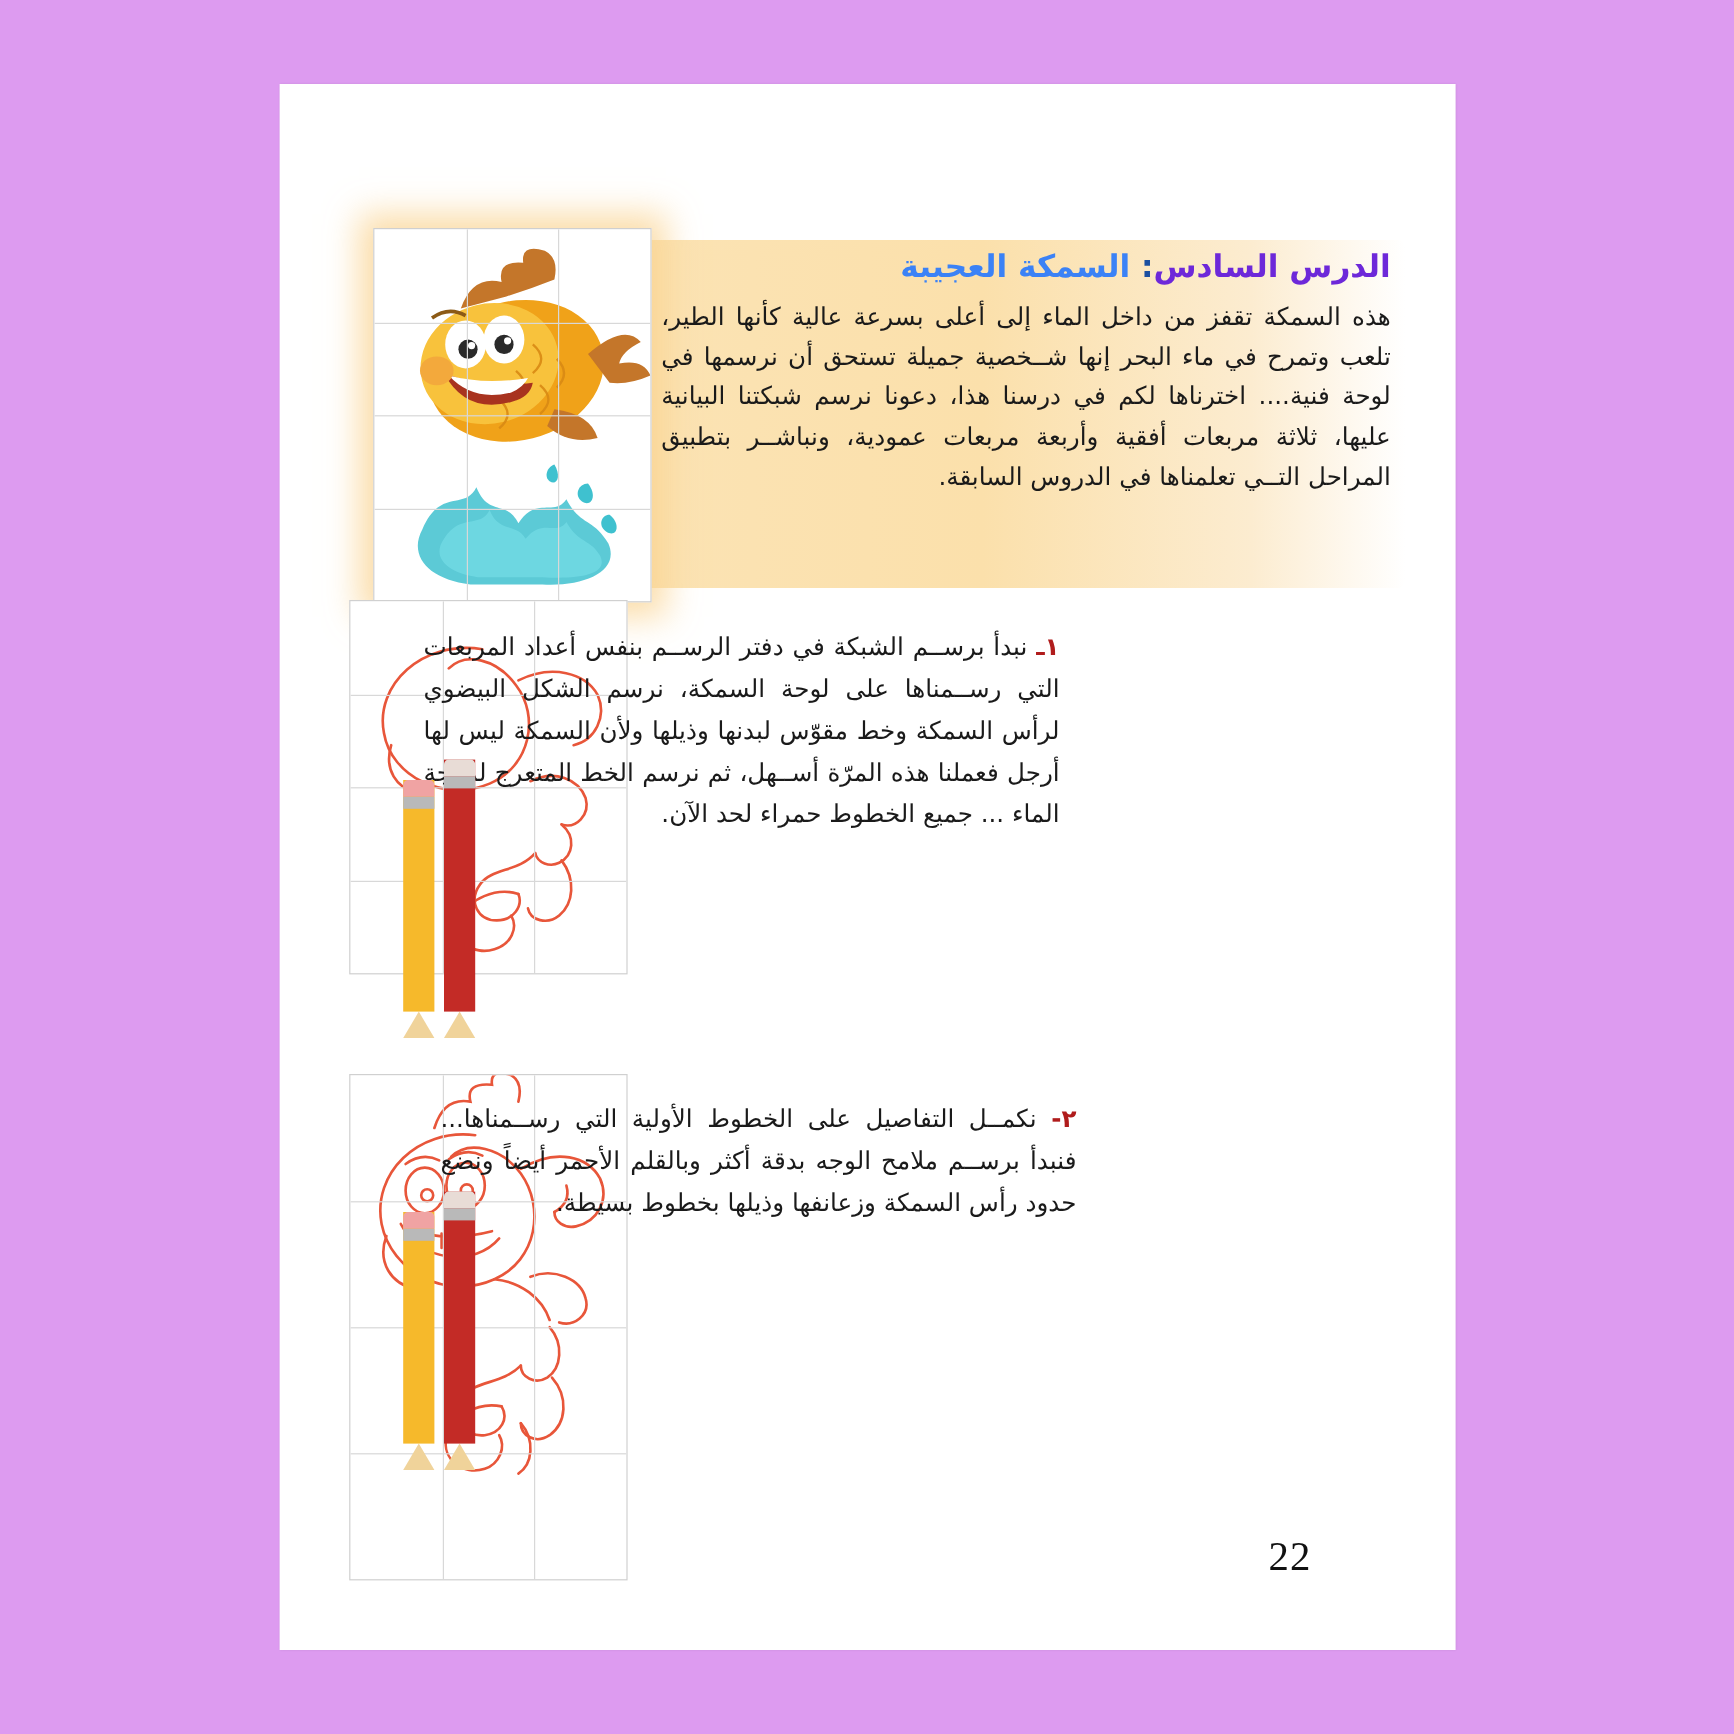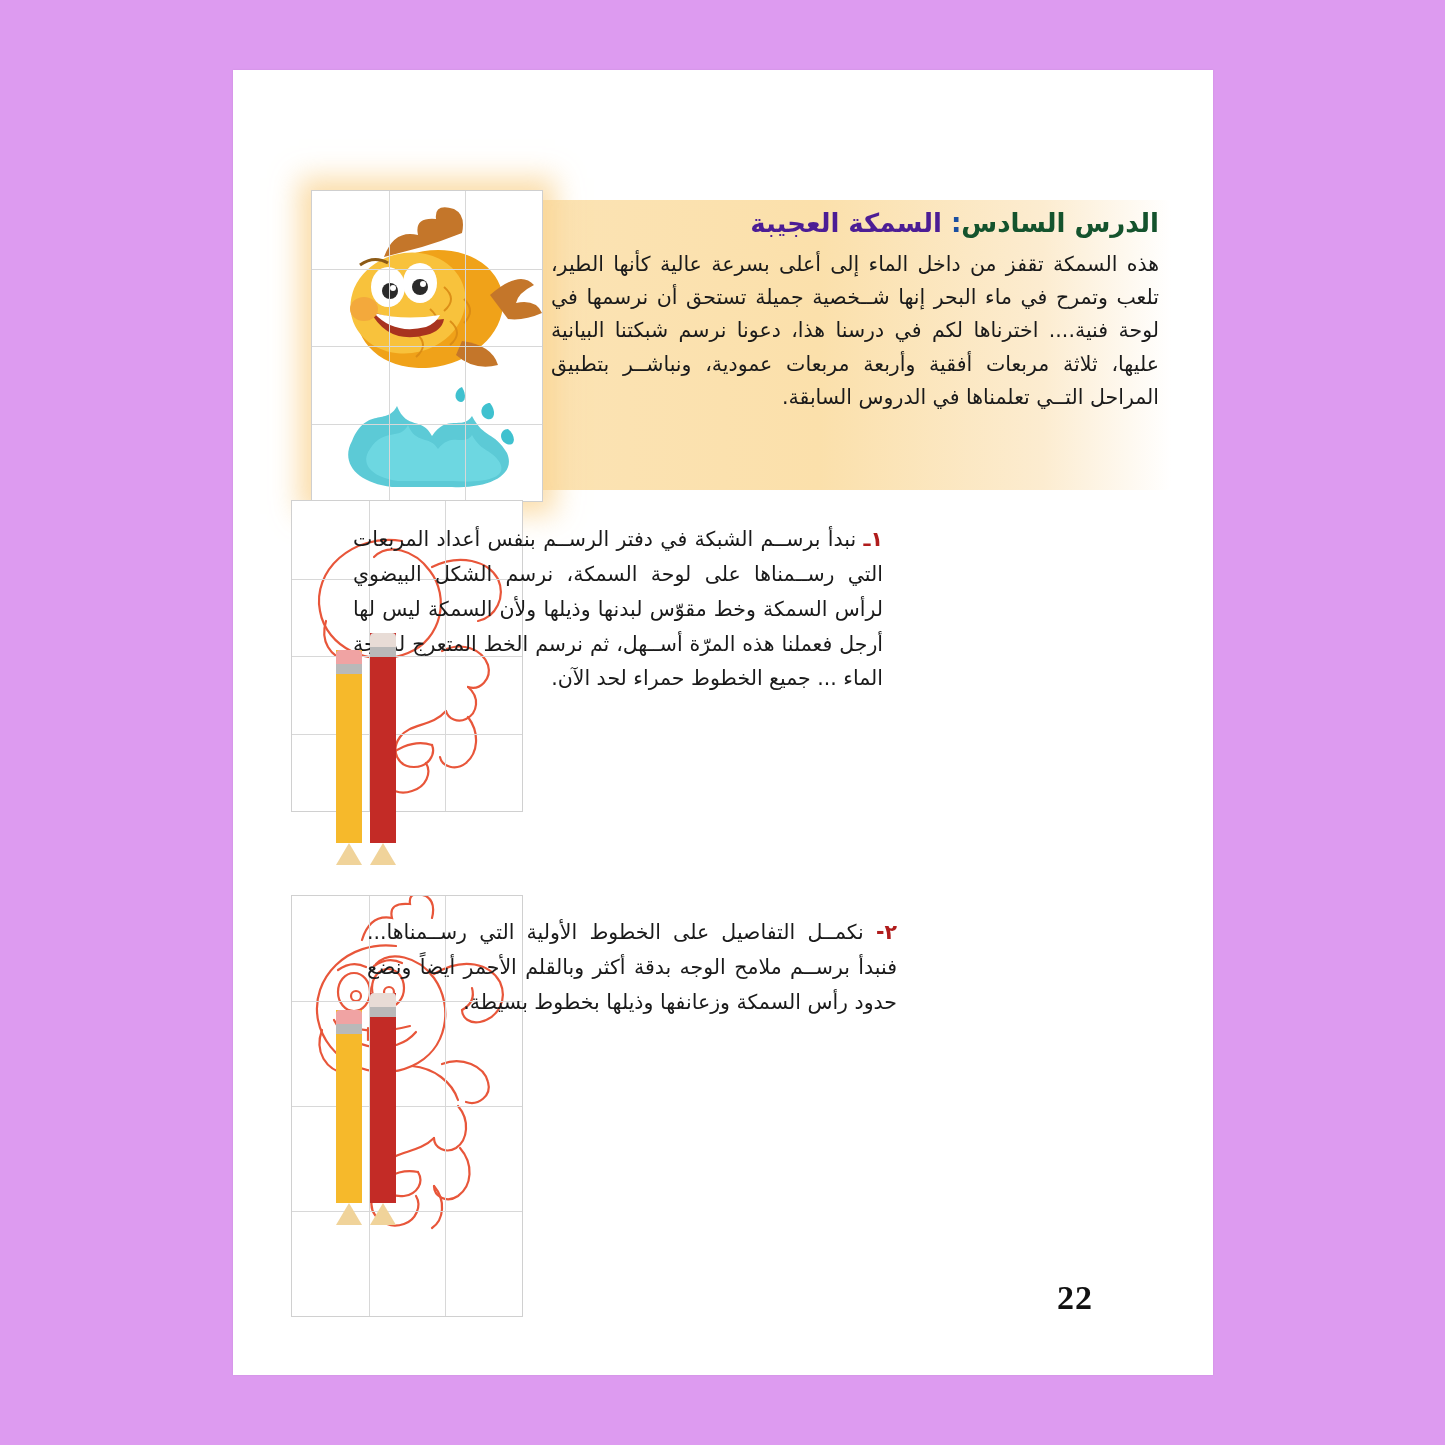--- a/index.html
+++ b/index.html
@@ -57,23 +57,23 @@
     right:12px;top:18px;
     width:610px;
     text-align:right;
     direction:rtl;
     font-family:"DejaVu Sans", sans-serif;
     font-weight:bold;
     font-size:26px;
     line-height:1.2;
     white-space:nowrap;
   }
-  .title-lesson{color:#14532d;}
+  .title-lesson{color:#6d28d9;}
   .title-sep{color:#1b4fa0;}
-  .title-name{color:#4c1d95;}
+  .title-name{color:#3b82f6;}
 
   .intro-text{
     position:absolute;
     right:12px;top:58px;
     width:608px;
     text-align:justify;
     text-align-last:right;
     direction:rtl;
     font-size:20.5px;
     line-height:1.62;
@@ -119,21 +119,20 @@
   .p-ferrule{position:absolute;left:0;top:0;width:100%;height:14px;background:#b9b9b9;}
   .p-eraser{position:absolute;left:0;top:0;width:100%;height:14px;background:#e9e1dc;border-radius:4px 4px 0 0;}
 
   .page-num{
     position:absolute;
     left:auto;right:120px;bottom:58px;
     font-size:34px;
     color:#111;
     font-family:"Liberation Serif", serif;
     letter-spacing:1px;
-    font-weight:bold;
   }
 </style>
 </head>
 <body>
 
 <div id="page">
 
   <div class="header-wrap">
     <div class="header-bg"></div>
 

